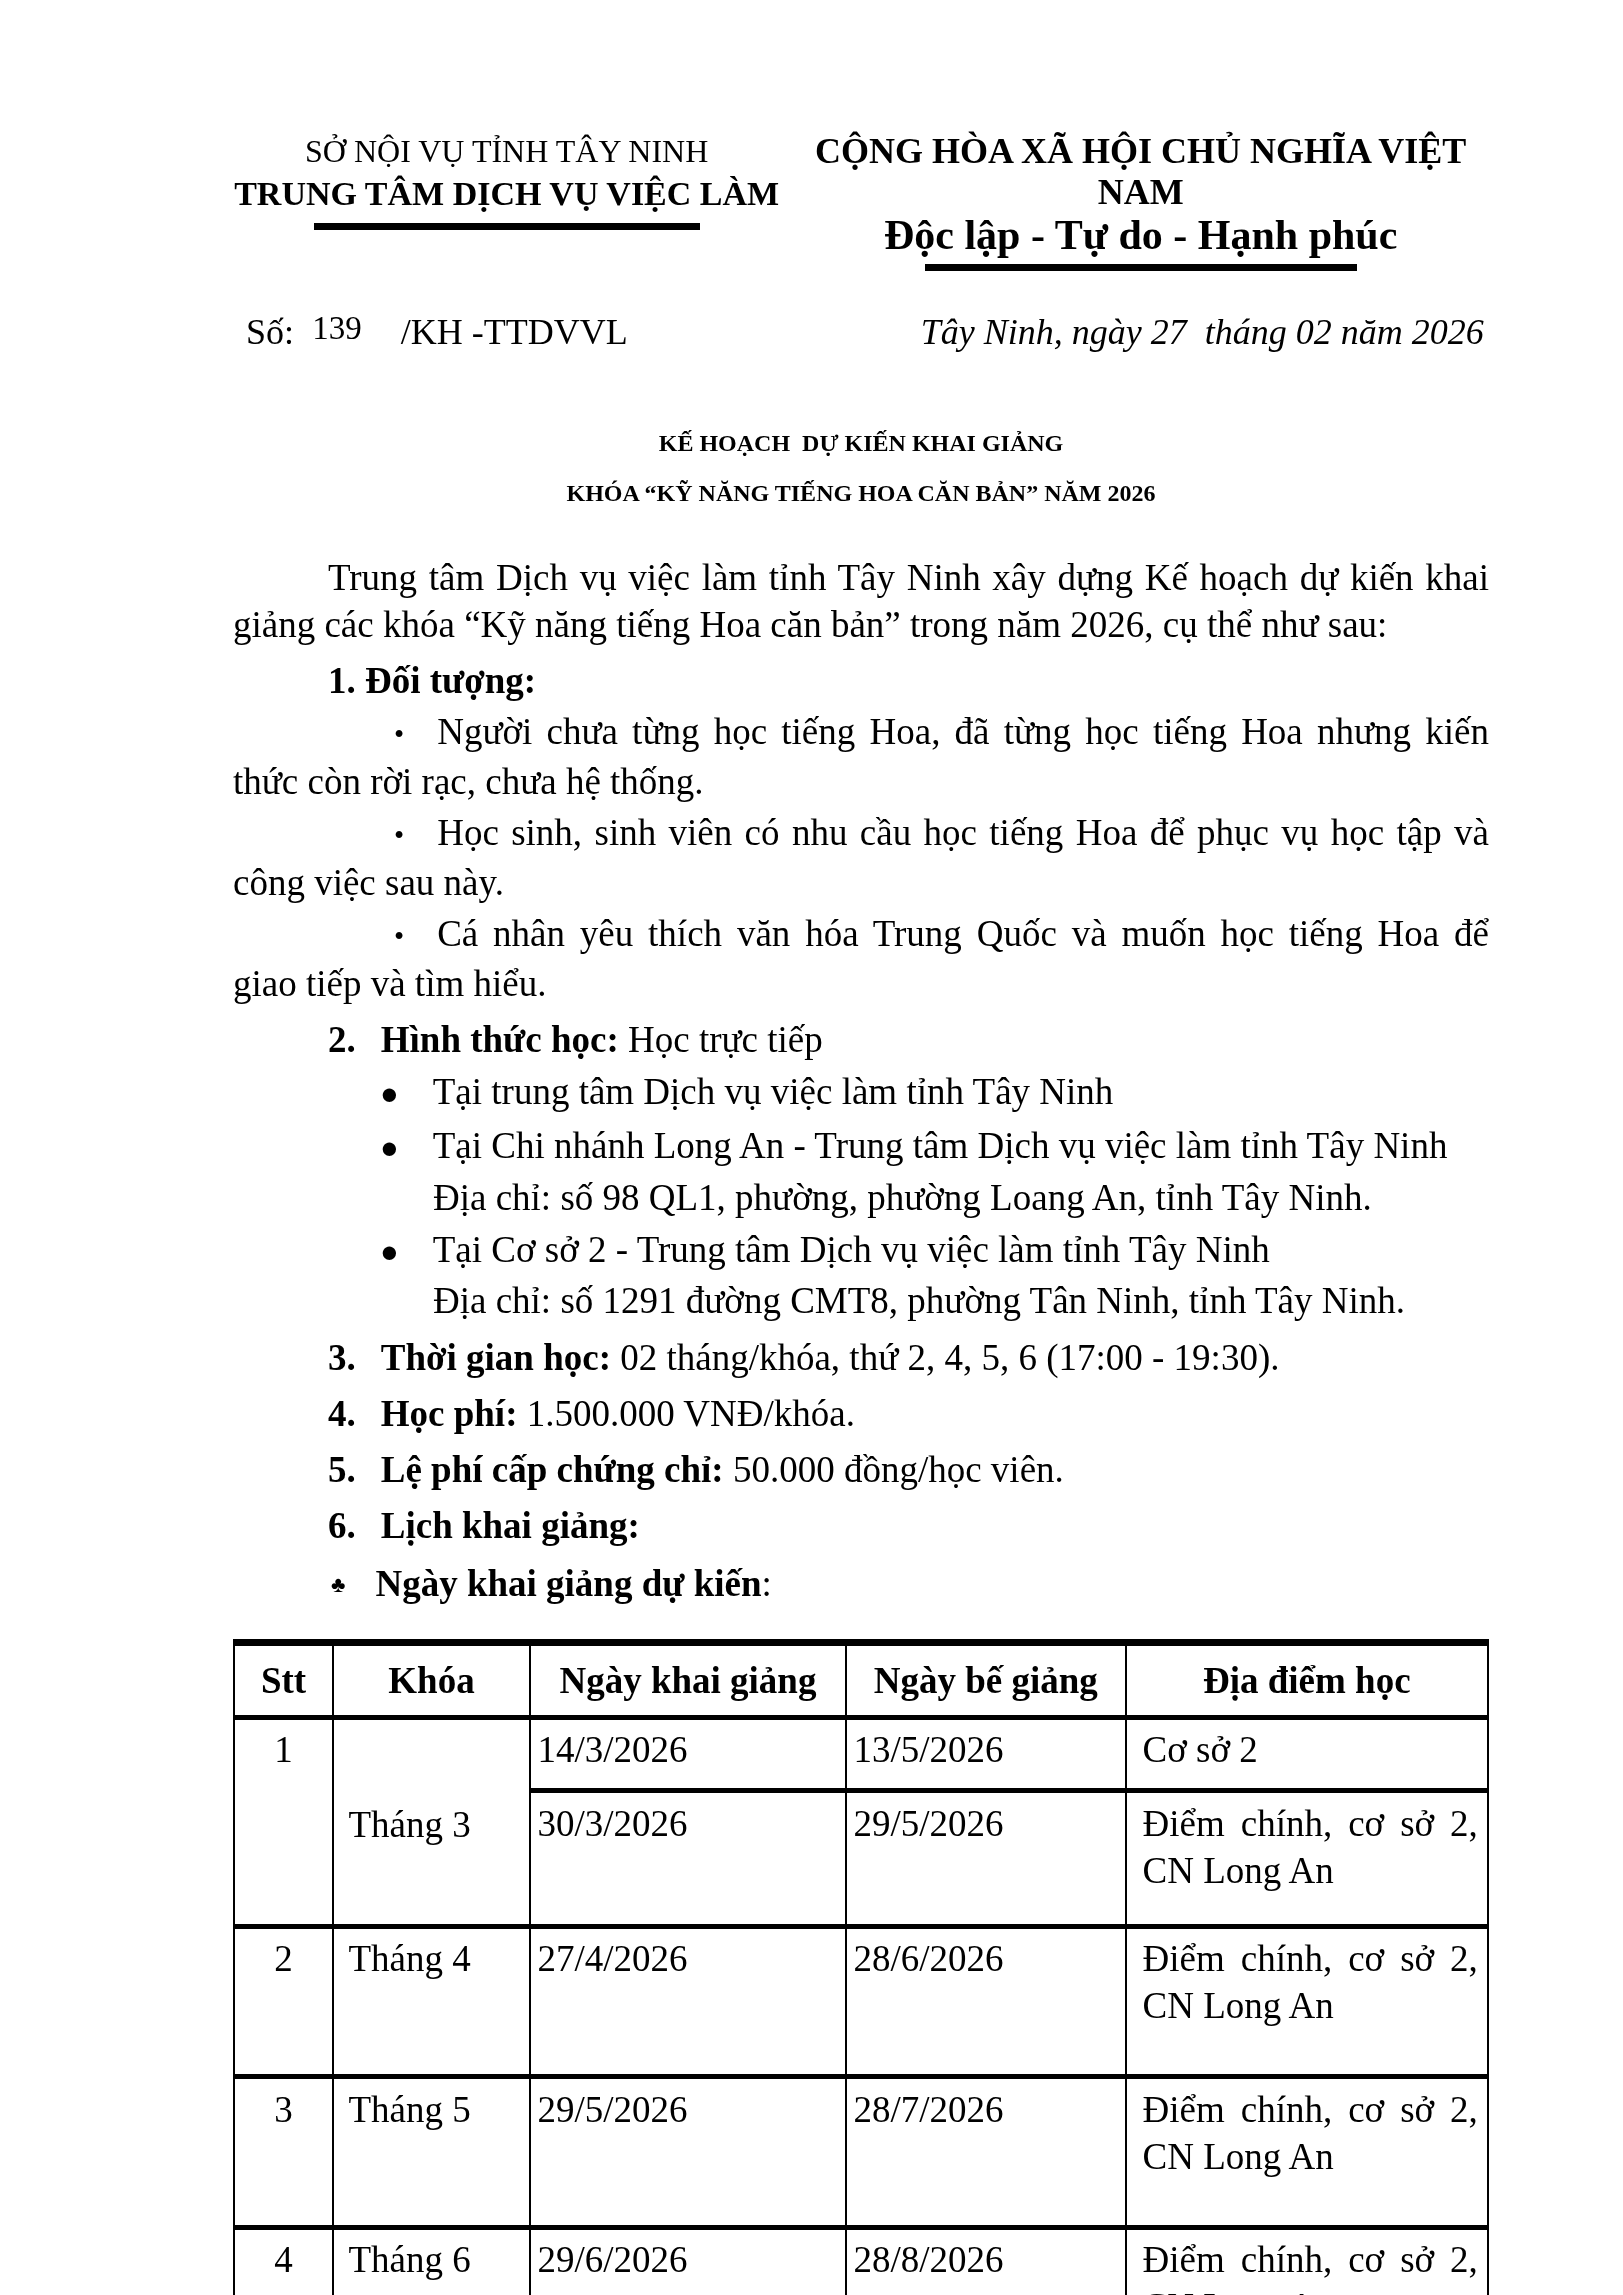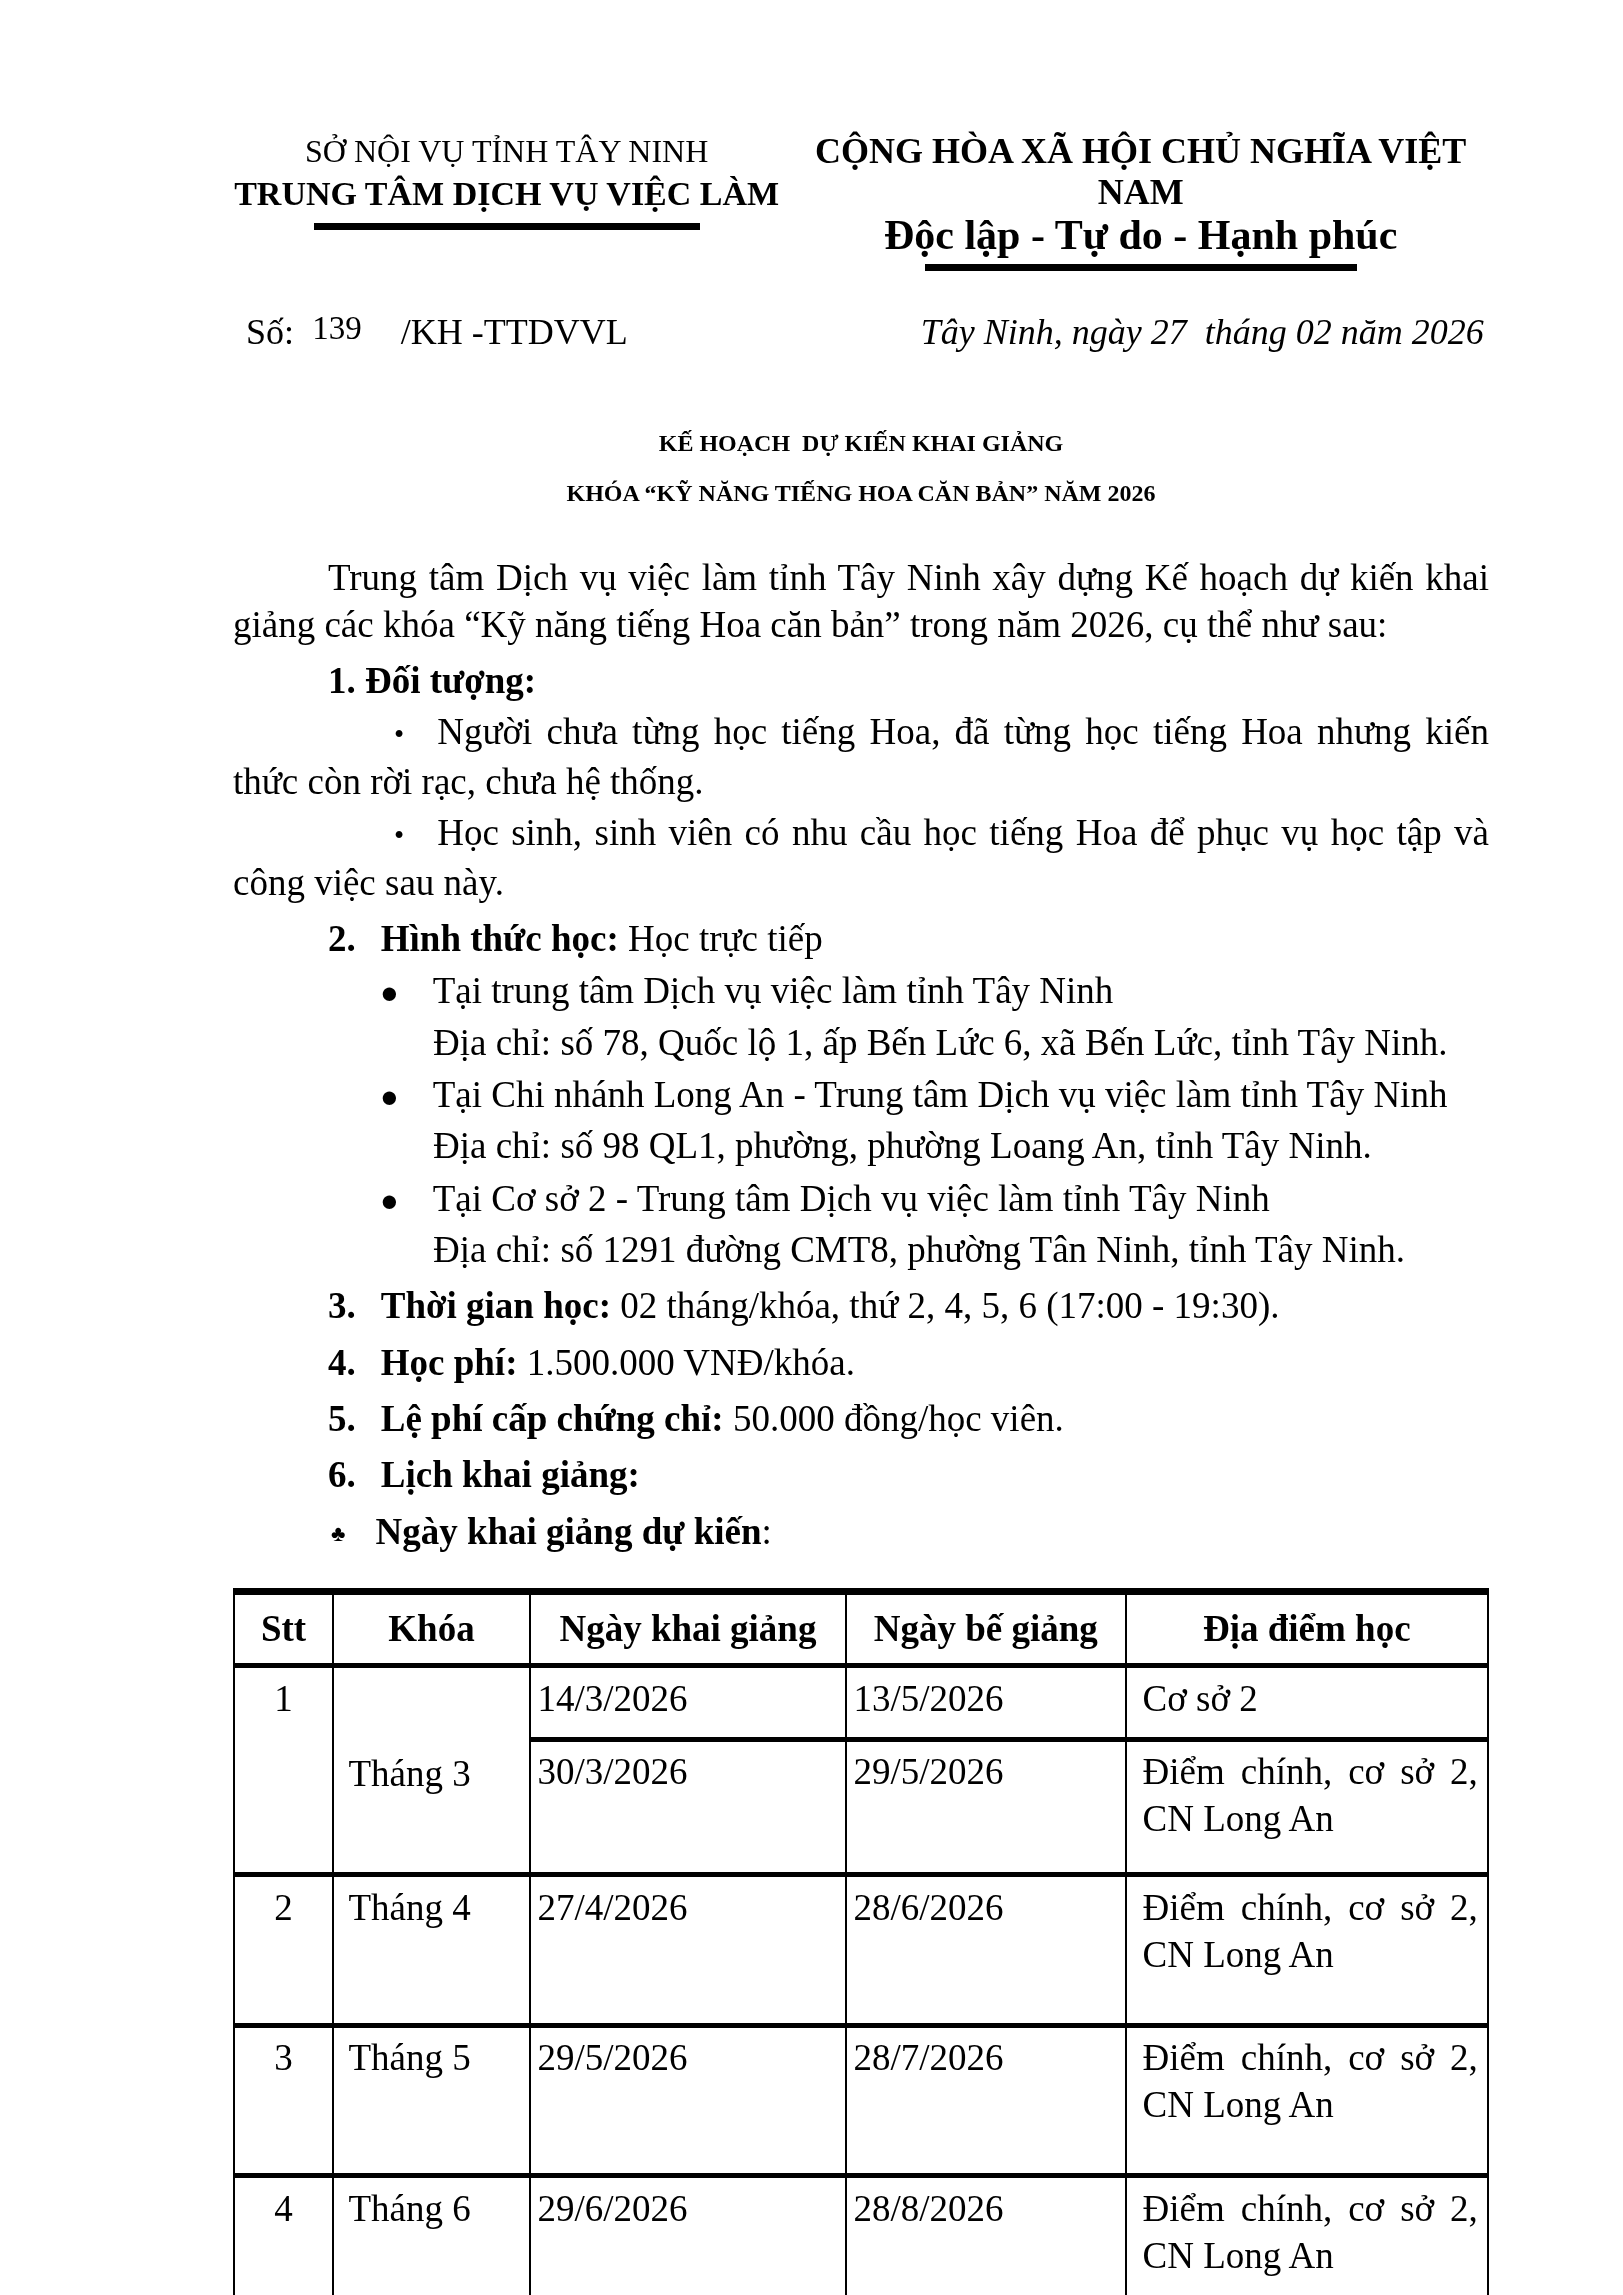--- a/index.html
+++ b/index.html
@@ -142,25 +142,25 @@
     <div class="prewrap">KẾ HOẠCH  DỰ KIẾN KHAI GIẢNG</div>
     <div>KHÓA “KỸ NĂNG TIẾNG HOA CĂN BẢN” NĂM 2026</div>
   </div>
 
   <p class="intro">Trung tâm Dịch vụ việc làm tỉnh Tây Ninh xây dựng Kế hoạch dự kiến khai giảng các khóa “Kỹ năng tiếng Hoa căn bản” trong năm 2026, cụ thể như sau:</p>
 
   <p class="sec-head"><span class="b">1.</span><span class="b"> </span><span class="b">Đối tượng:</span></p>
 
   <p class="bullet1"><span class="dot-sm">•</span><span>Người chưa từng học tiếng Hoa, đã từng học tiếng Hoa nhưng kiến thức còn rời rạc, chưa hệ thống.</span></p>
   <p class="bullet1"><span class="dot-sm">•</span><span>Học sinh, sinh viên có nhu cầu học tiếng Hoa để phục vụ học tập và công việc sau này.</span></p>
+  <p class="bullet1"><span class="dot-sm">•</span><span>Cá nhân yêu thích văn hóa Trung Quốc và muốn học tiếng Hoa để giao tiếp và tìm hiểu.</span></p>
 
   <p class="sec-head"><span class="b">2.</span><span class="numgap"></span><span class="b">Hình thức học:</span> <span>Học trực tiếp</span></p>
 
   <p class="bullet2"><span class="dot-lg">●</span><span>Tại trung tâm Dịch vụ việc làm tỉnh Tây Ninh</span></p>
-  <p class="addr">Địa chỉ: số 78, Quốc lộ 1, ấp Bến Lức 6, xã Bến Lức, tỉnh Tây Ninh.</p>
 
   <p class="bullet2"><span class="dot-lg">●</span><span>Tại Chi nhánh Long An - Trung tâm Dịch vụ việc làm tỉnh Tây Ninh</span></p>
   <p class="addr">Địa chỉ: số 98 QL1, phường, phường Loang An, tỉnh Tây Ninh.</p>
 
   <p class="bullet2"><span class="dot-lg">●</span><span>Tại Cơ sở 2 - Trung tâm Dịch vụ việc làm tỉnh Tây Ninh</span></p>
   <p class="addr">Địa chỉ: số 1291 đường CMT8, phường Tân Ninh, tỉnh Tây Ninh.</p>
 
   <p class="sec-head"><span class="b">3.</span><span class="numgap"></span><span class="b">Thời gian học:</span> <span>02 tháng/khóa, thứ 2, 4, 5, 6 (17:00 - 19:30).</span></p>
   <p class="sec-head"><span class="b">4.</span><span class="numgap"></span><span class="b">Học phí:</span> <span>1.500.000 VNĐ/khóa.</span></p>
   <p class="sec-head"><span class="b">5.</span><span class="numgap"></span><span class="b">Lệ phí cấp chứng chỉ:</span> <span>50.000 đồng/học viên.</span></p>

